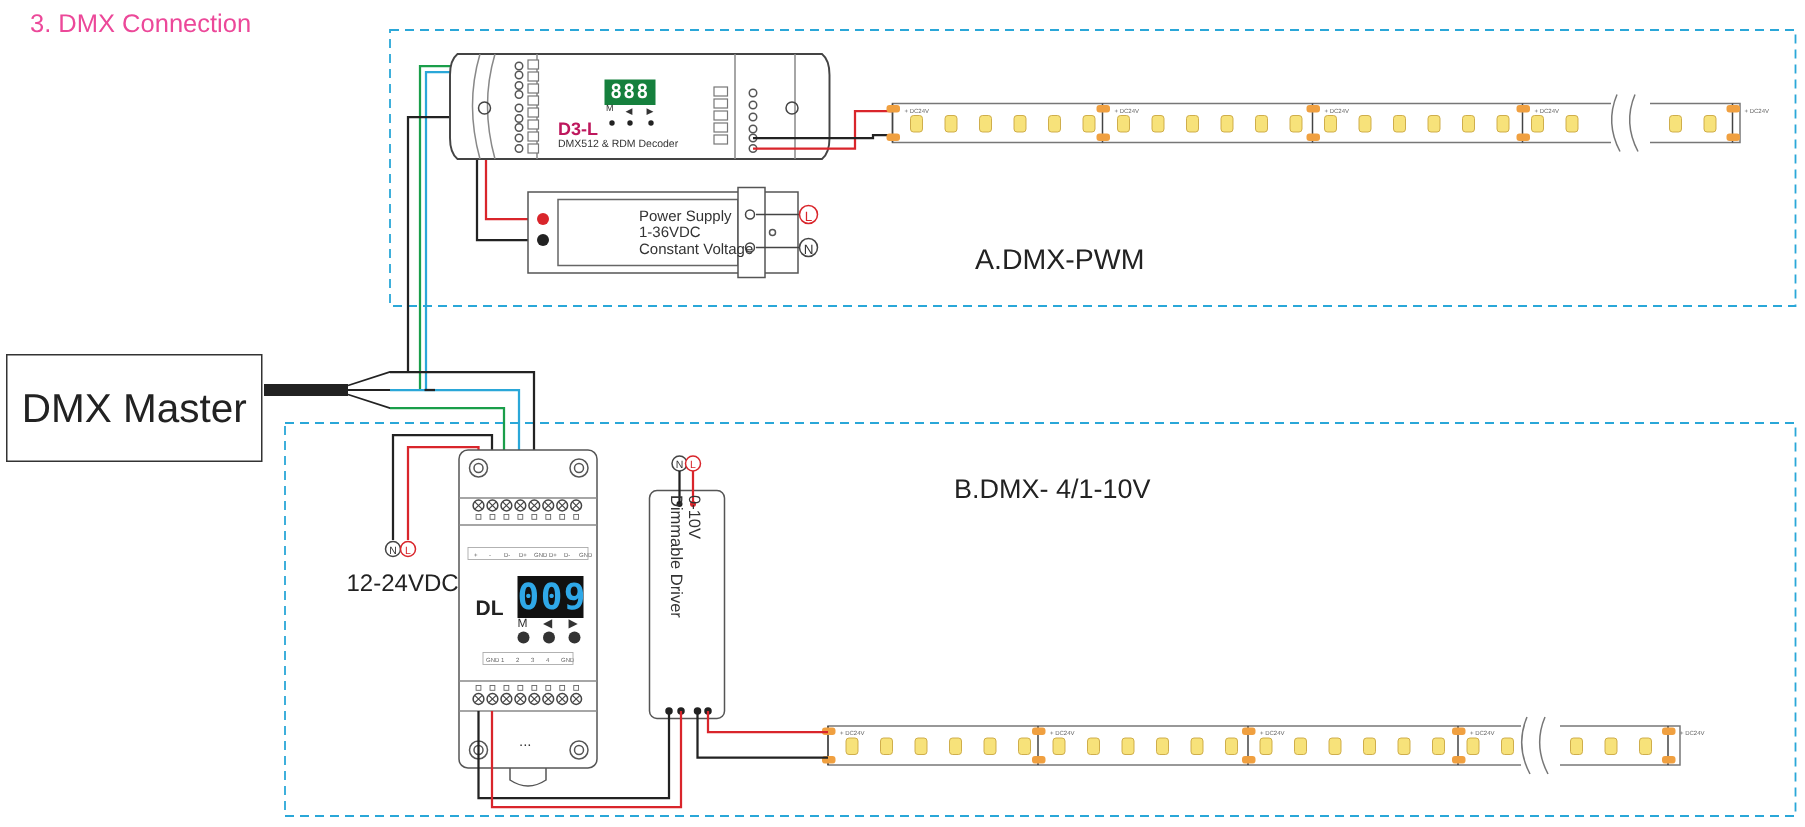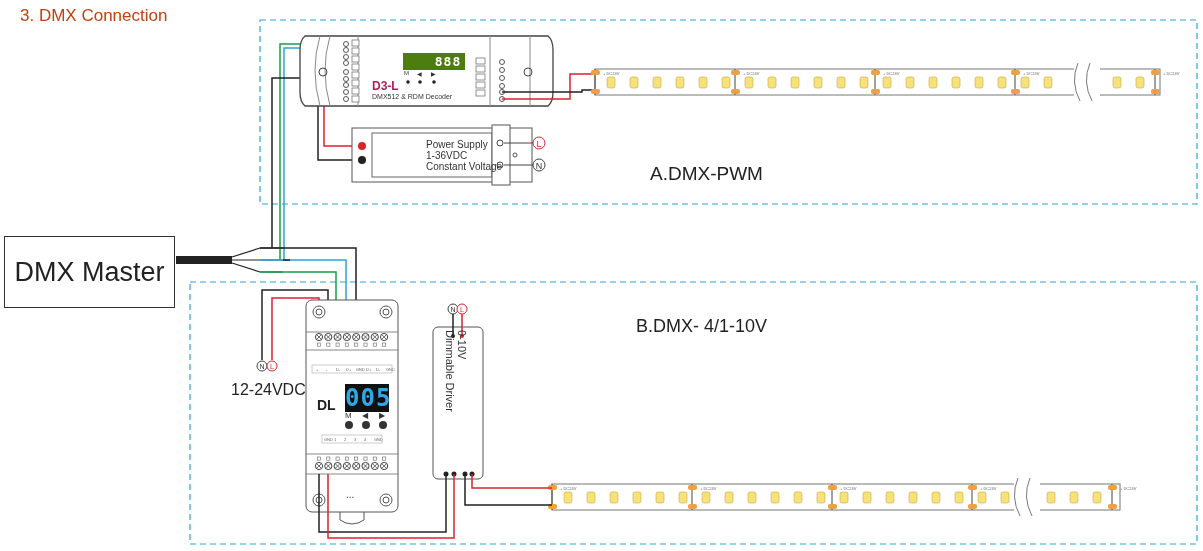--- a/index.html
+++ b/index.html
@@ -1,26 +1,26 @@
 <!DOCTYPE html>
 <html><head>
 <meta charset="utf-8">
 <style>
   html,body{margin:0;padding:0;background:#ffffff;}
   body{width:1203px;height:551px;position:relative;overflow:hidden;font-family:"Liberation Sans",sans-serif;}
   #diagram{position:absolute;left:0;top:0;}
-  .title{position:absolute;left:20px;top:6px;font-size:17px;color:#c2410c;}
+  .title{position:absolute;left:20px;top:6px;font-size:17px;color:#ec4899;}
   .lbl-a{position:absolute;left:650px;top:163px;font-size:19px;color:#222;}
   .lbl-b{position:absolute;left:636px;top:316px;font-size:18px;color:#222;}
   .master{position:absolute;left:4px;top:236px;width:171px;height:72px;border:1.5px solid #333;box-sizing:border-box;font-size:27px;color:#222;display:flex;align-items:center;justify-content:center;background:#fff;}
   .psu-text{position:absolute;left:426px;top:139px;font-size:10px;line-height:11px;color:#333;}
   .vdc{position:absolute;left:231px;top:381px;font-size:16px;color:#222;}
   .d3l-name{position:absolute;left:372px;top:79px;font-size:12px;font-weight:bold;color:#be185d;}
   .d3l-sub{position:absolute;left:372px;top:93px;font-size:7px;color:#333;}
-  .d3l-disp{position:absolute;left:403px;top:53px;width:34px;height:17px;background:#4d7c0f;color:#fff;font-family:"DejaVu Sans Mono",monospace;font-size:13px;font-weight:bold;text-align:center;line-height:17px;letter-spacing:1px;padding-left:28px;}
+  .d3l-disp{position:absolute;left:403px;top:53px;width:34px;height:17px;background:#15803d;color:#fff;font-family:"DejaVu Sans Mono",monospace;font-size:13px;font-weight:bold;text-align:center;line-height:17px;letter-spacing:1px;}
   .dl-name{position:absolute;left:317px;top:397px;font-size:14px;font-weight:bold;color:#222;}
   .dl-disp{position:absolute;left:345px;top:384px;width:44px;height:28px;background:#111;color:#2fa8e8;font-family:"DejaVu Sans Mono",monospace;font-size:24px;font-weight:bold;text-align:center;line-height:28px;letter-spacing:1px;}
   .drv-text{position:absolute;left:468px;top:330px;transform-origin:0 0;transform:rotate(90deg);font-size:11px;color:#333;white-space:nowrap;line-height:12px;}
   .tiny{position:absolute;font-size:5px;color:#666;white-space:nowrap;}
 </style>
 </head>
 <body>
 
 <svg id="diagram" width="1203" height="551" viewBox="0 0 1203 551" xmlns="http://www.w3.org/2000/svg">
 
@@ -341,21 +341,21 @@
 <div class="d3l-sub">DMX512 &amp; RDM Decoder</div>
 
 <div class="psu-text">
   <div>Power Supply</div>
   <div>1-36VDC</div>
   <div>Constant Voltage</div>
 </div>
 
 <div class="vdc">12-24VDC</div>
 <div class="dl-name">DL</div>
-<div class="dl-disp">005</div>
+<div class="dl-disp">009</div>
 <div class="tiny" style="left:345px;top:411px;font-size:8px;color:#333;">M</div>
 <div class="tiny" style="left:362px;top:411px;font-size:8px;color:#333;">◀</div>
 <div class="tiny" style="left:379px;top:411px;font-size:8px;color:#333;">▶</div>
 <div class="tiny" style="left:404px;top:70px;font-size:6px;color:#333;">M</div>
 <div class="tiny" style="left:417px;top:70px;font-size:6px;color:#333;">◀</div>
 <div class="tiny" style="left:431px;top:70px;font-size:6px;color:#333;">▶</div>
 <div class="tiny" style="left:346px;top:489px;font-size:10px;color:#333;">...</div>
 
 <div class="drv-text">
   <div>0-10V</div>

